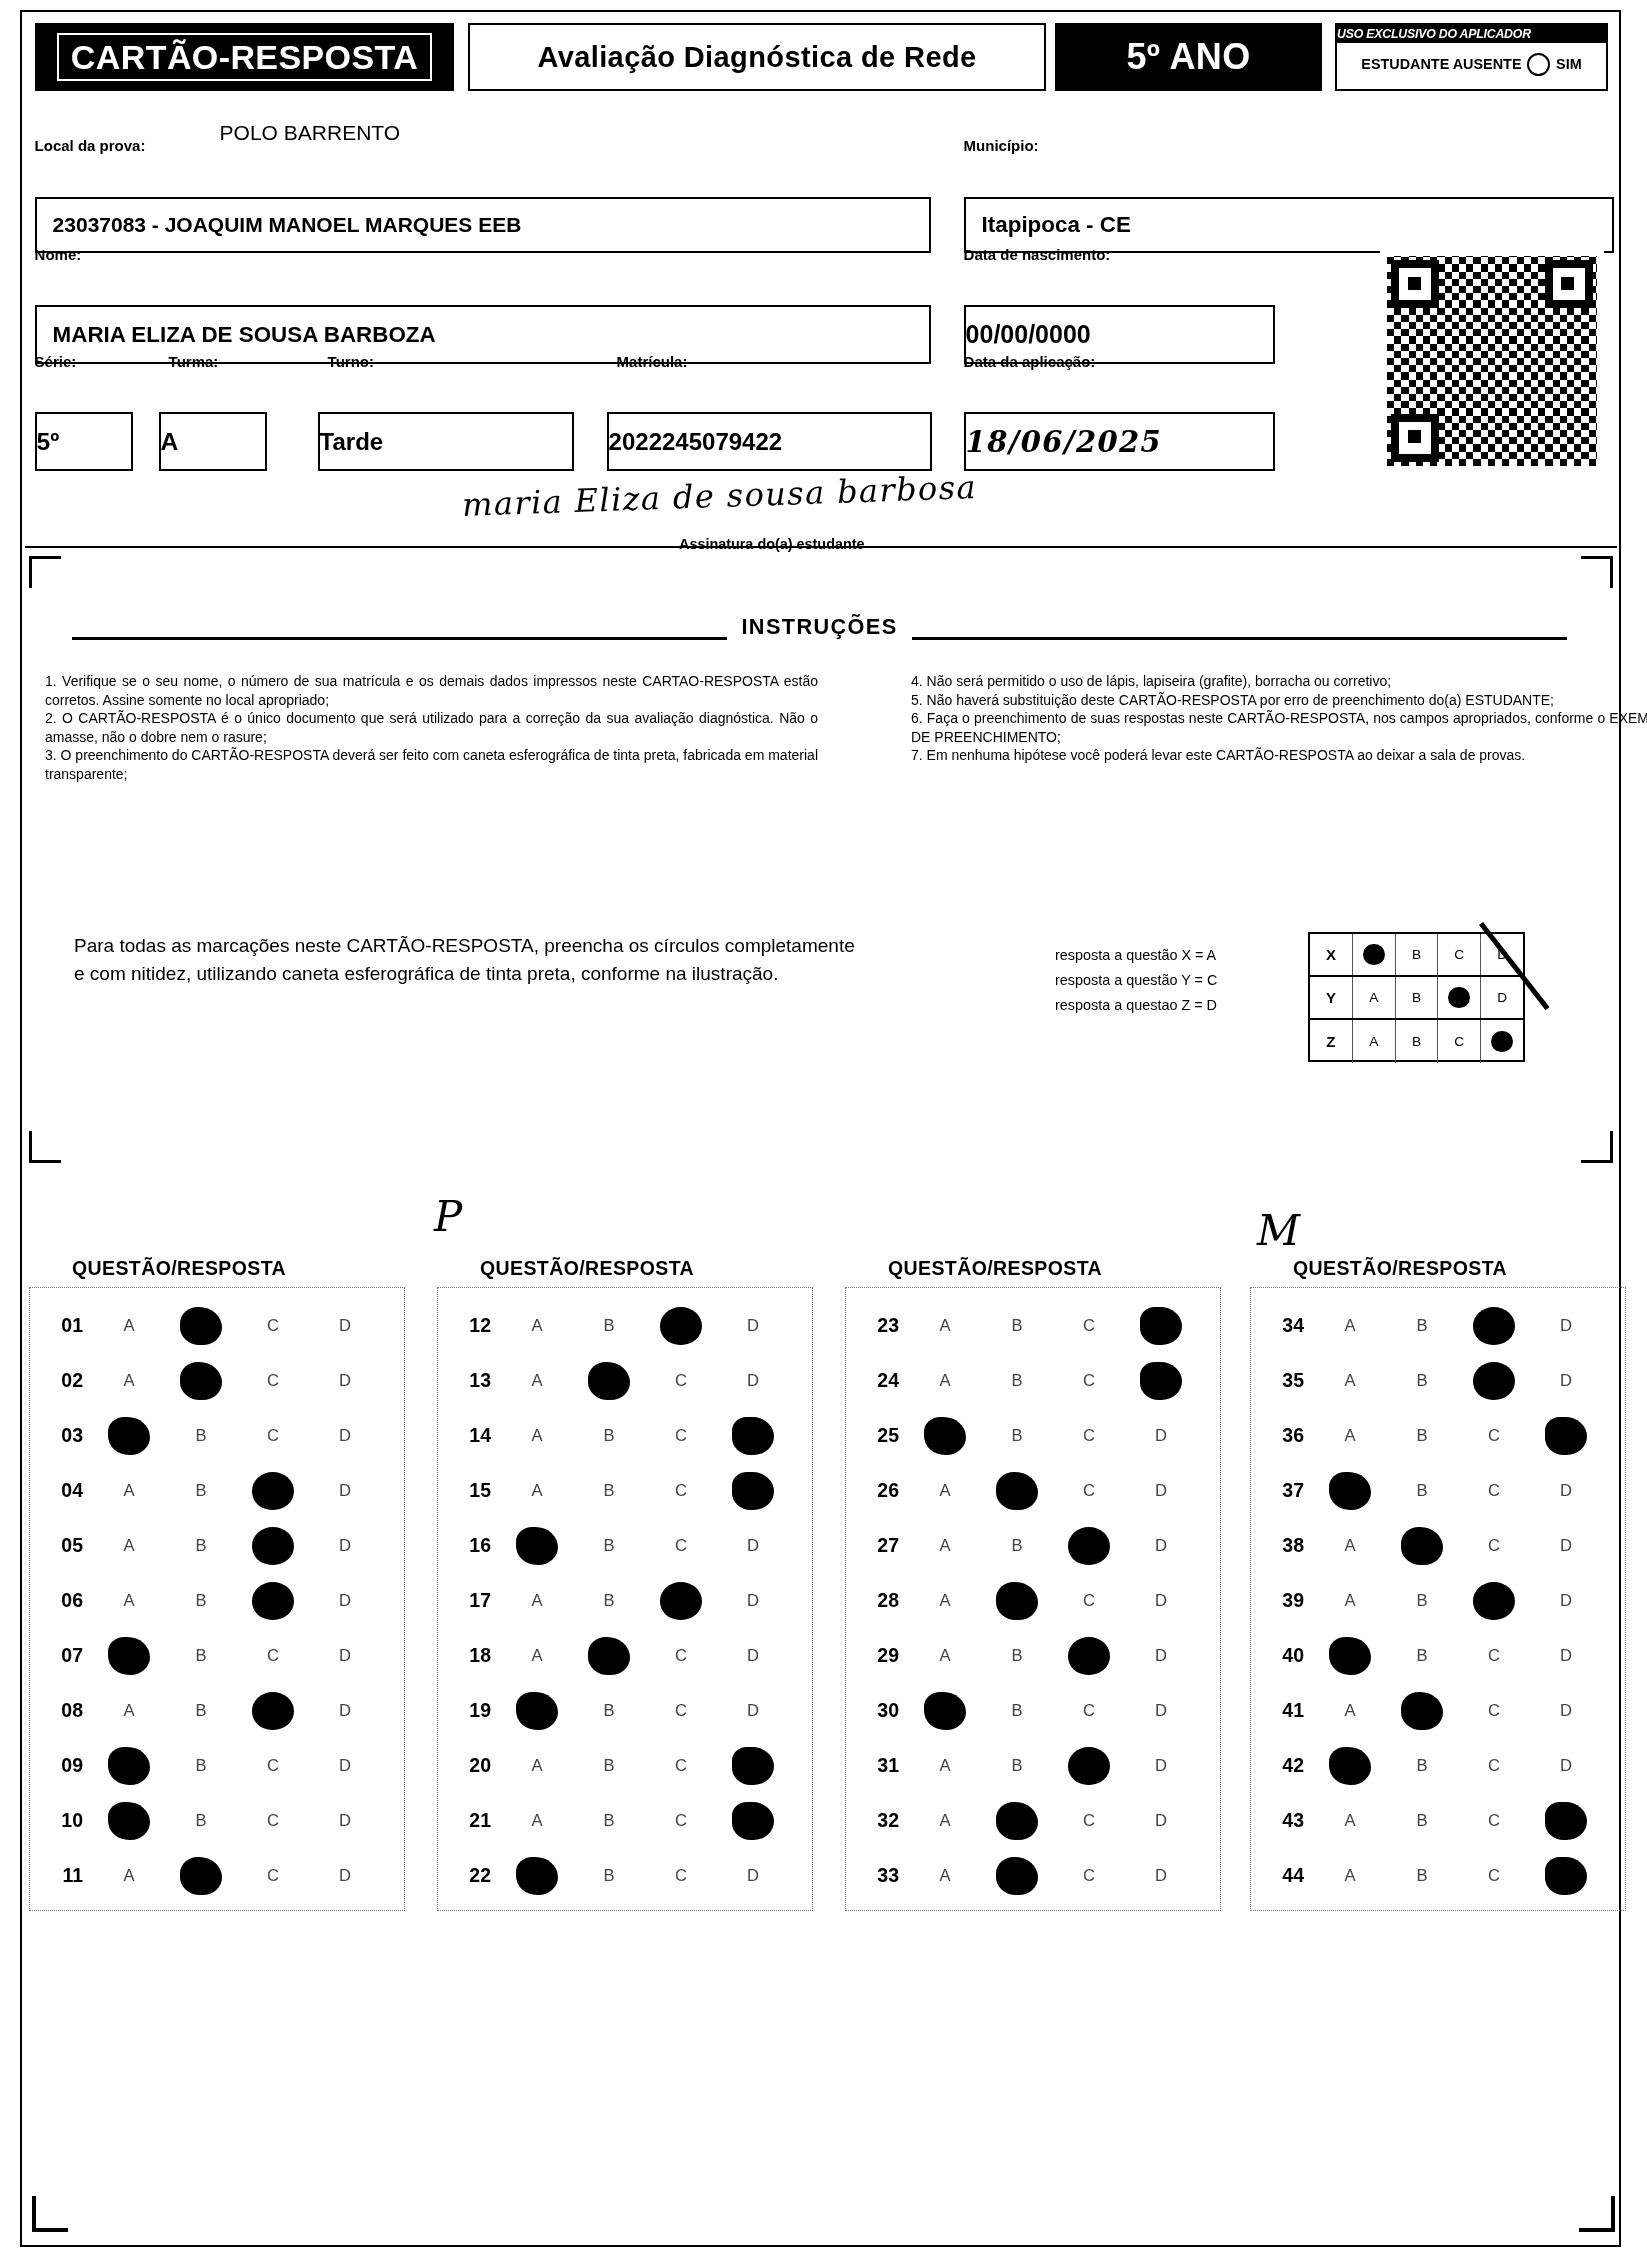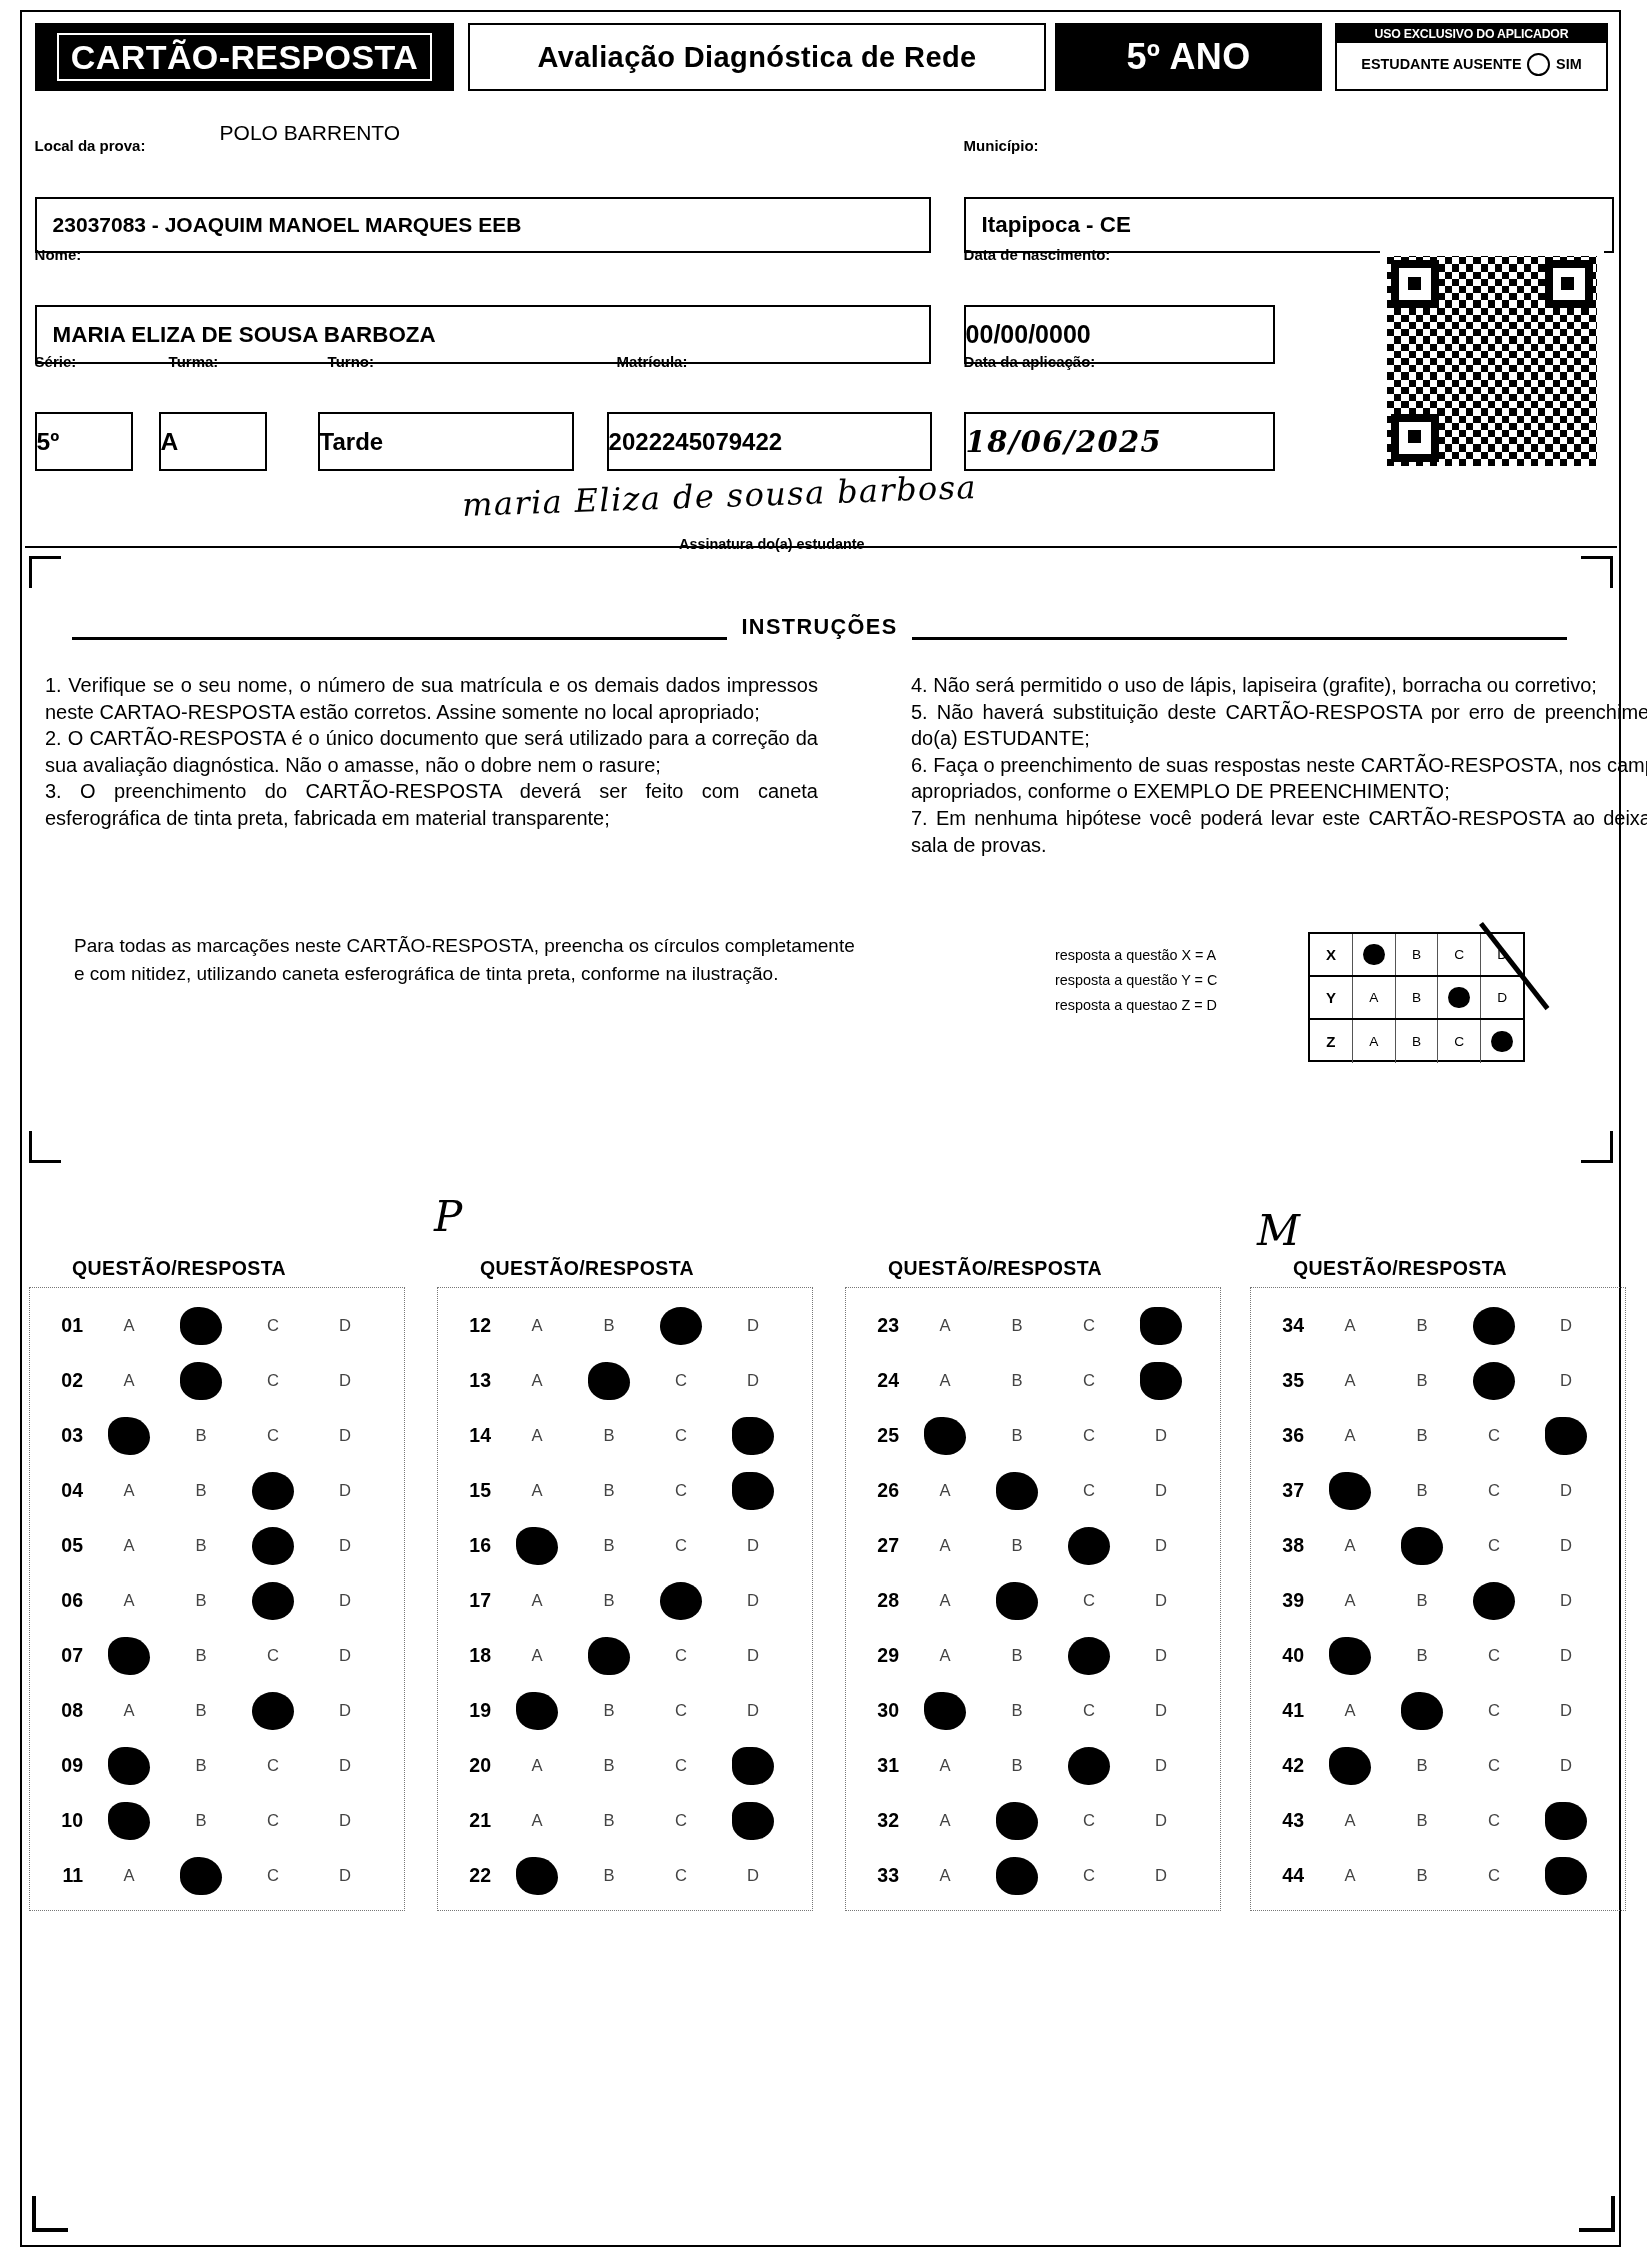--- a/index.html
+++ b/index.html
@@ -76,23 +76,23 @@
     left: 1300px; top: 0;
     width: 273px; height: 68px;
     border: 2.2px solid #000;
     box-sizing: border-box;
   }
   .hdr-ausente-top {
     background: #000;
     color: #fff;
     font-size: 12.3px;
     font-weight: bold;
-    text-align: center;
     padding: 2.2px 0 1.4px 0;
     letter-spacing: -0.2px;
+    font-style: italic;
   }
   .hdr-ausente-bot {
     display: flex;
     align-items: center;
     justify-content: center;
     gap: 5.8px;
     font-size: 14.4px;
     font-weight: bold;
     padding-top: 10px;
   }
@@ -210,21 +210,21 @@
     height: 2.9px;
     background: #000;
   }
   .instr-title {
     font-size: 21.7px;
     font-weight: bold;
     letter-spacing: 1.4px;
   }
   .instr-col {
     position: absolute;
-    font-size: 20px;
+    font-size: 14px;
     line-height: 1.33;
     text-align: justify;
   }
   .instr-left { left: 16px; top: 116px; width: 773px; }
   .instr-right { left: 838px; top: 116px; width: 766px; margin-left: 44px; }
 
   .fill-note {
     position: absolute;
     left: 45px; top: 376px;
     width: 795px;

